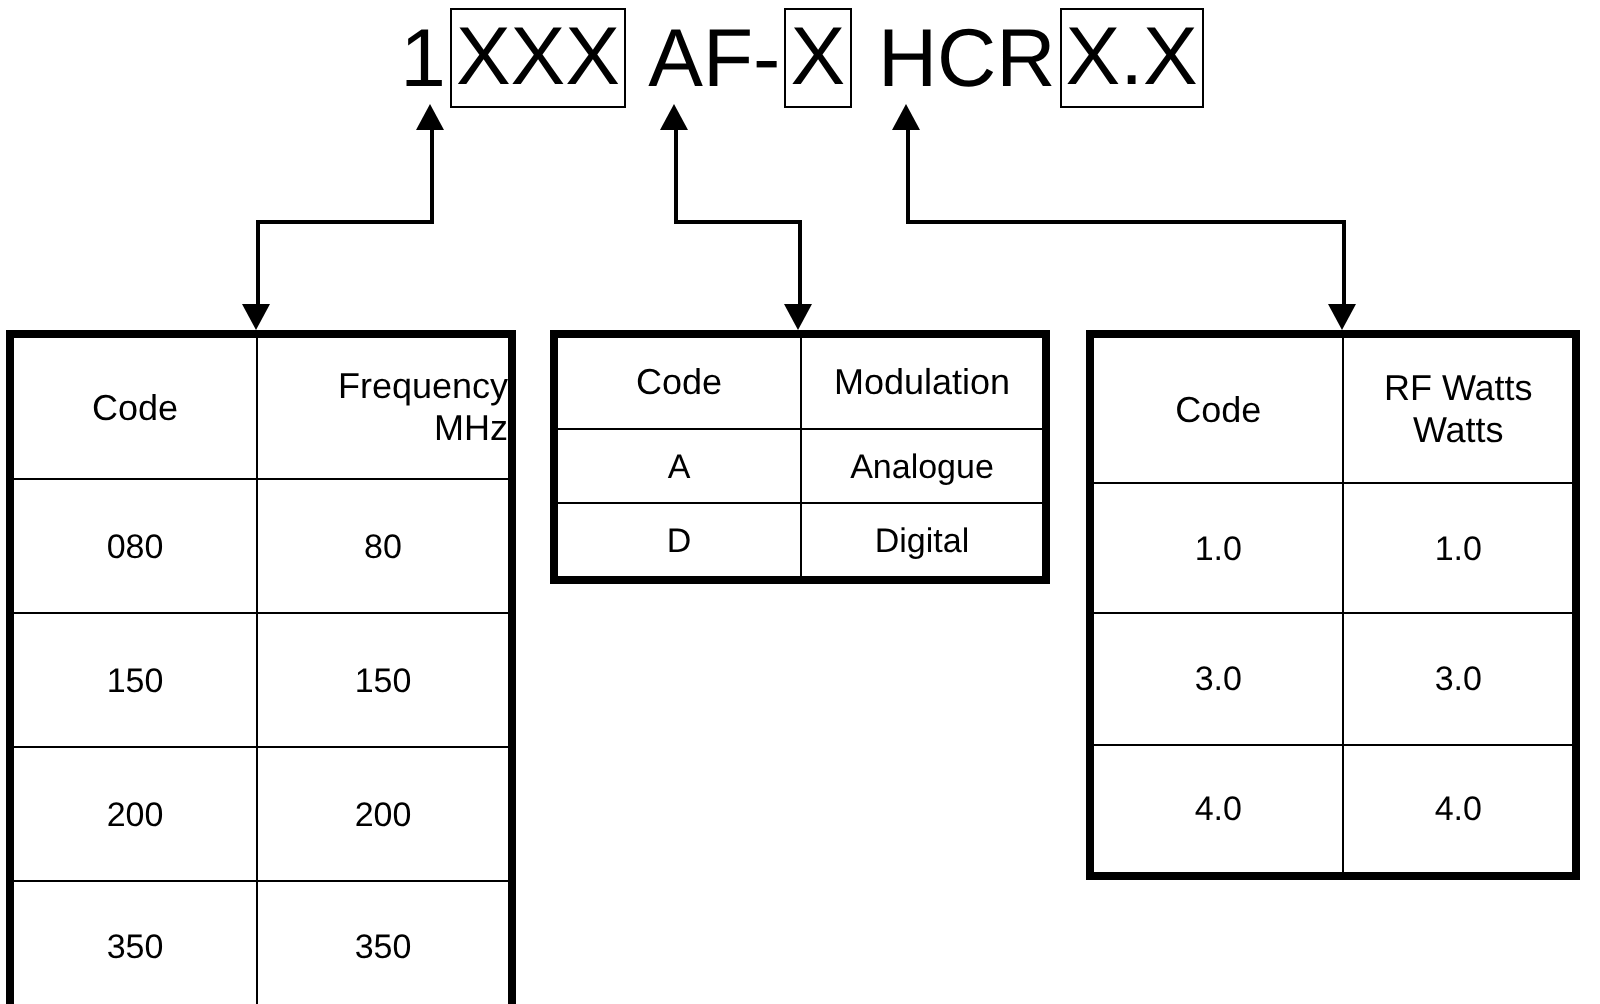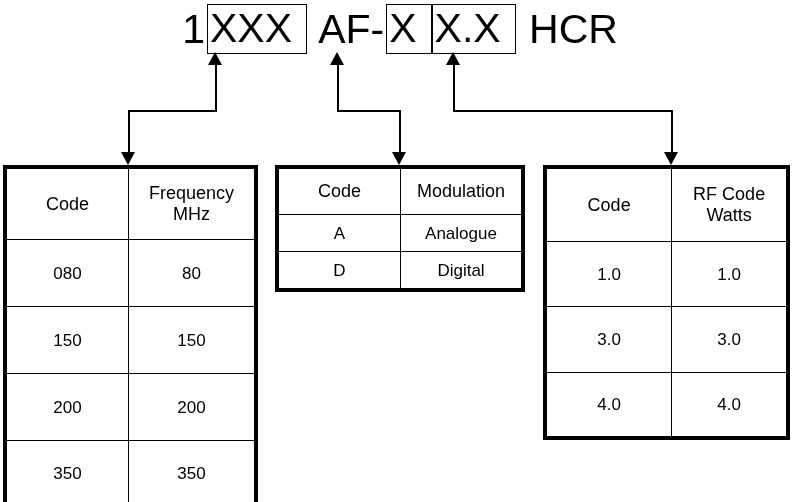--- a/index.html
+++ b/index.html
@@ -37,21 +37,21 @@
     letter-spacing: 0px;
     font-weight: 400;
     color: #000;
   }
   .code-seg {
     display: inline-block;
     padding: 1px 2px 2px 2px;
   }
   .code-box {
     border: 1.6px solid #000;
-    padding: 0px 14px 2px 2px;
+    padding: 0px 2px 2px 2px;
     display: inline-block;
   }
 
   
   .hline {
     position: absolute;
     height: 0;
     border-top: 2px solid #000;
   }
   .vline {
@@ -104,21 +104,21 @@
   .lut tr:last-child  td { border-bottom: none; }
   .lut td:first-child { border-left: none; }
   .lut td:last-child  { border-right: none; }
 </style>
 </head>
 <body>
 
 <div id="canvas">
 
   <div id="title-row">
-    <span class="code-text code-seg">1</span><span class="code-text code-box">XXX</span><span class="code-text code-seg"> AF-</span><span class="code-text code-box">X</span><span class="code-text code-box">X.X</span><span class="code-text code-seg"> HCR</span>
+    <span class="code-text code-seg">1</span><span class="code-text code-box">XXX</span><span class="code-text code-seg"> AF-</span><span class="code-text code-box">X</span><span class="code-text code-seg"> HCR</span><span class="code-text code-box">X.X</span>
   </div>
 
   <div class="arrow-up" style="left:208px; top:52px;"></div>
   <div class="vline" style="left:215px; top:64px; height:47px;"></div>
   <div class="hline" style="left:128px; top:110px; width:89px;"></div>
   <div class="vline" style="left:128px; top:110px; height:42px;"></div>
   <div class="arrow-down" style="left:121px; top:152px;"></div>
 
   <div class="arrow-up" style="left:330px; top:52px;"></div>
   <div class="vline" style="left:337px; top:64px; height:47px;"></div>
@@ -130,21 +130,21 @@
   <div class="vline" style="left:453px; top:64px; height:47px;"></div>
   <div class="hline" style="left:453px; top:110px; width:220px;"></div>
   <div class="vline" style="left:671px; top:110px; height:42px;"></div>
   <div class="arrow-down" style="left:664px; top:152px;"></div>
 
   <div class="lut" id="tbl-frequency" style="left:3px; top:165px; width:255px; height:345px;">
     <table>
       <tbody>
           <tr>
         <td class="hdr" style="width:49%; height:70px;">Code</td>
-        <td class="hdr" style="height:70px;"><span>Frequency</span><br><span>MHz</span></td>
+        <td class="hdr" style="height:70px;text-align:right;"><span>Frequency</span><br><span>MHz</span></td>
       </tr>
       <tr>
         <td>080</td>
         <td>80</td>
       </tr>
       <tr>
         <td>150</td>
         <td>150</td>
       </tr>
       <tr>
@@ -176,21 +176,21 @@
       </tr>
     </tbody>
       </table>
   </div>
 
   <div class="lut" id="tbl-power" style="left:543px; top:165px; width:247px; height:275px;">
     <table>
       <tbody>
           <tr>
         <td class="hdr" style="width:52%; height:72px;">Code</td>
-        <td class="hdr" style="height:72px;"><span>RF Code</span><br><span>Watts</span></td>
+        <td class="hdr" style="height:72px;"><span>RF Watts</span><br><span>Watts</span></td>
       </tr>
       <tr>
         <td>1.0</td>
         <td>1.0</td>
       </tr>
       <tr>
         <td>3.0</td>
         <td>3.0</td>
       </tr>
       <tr>

